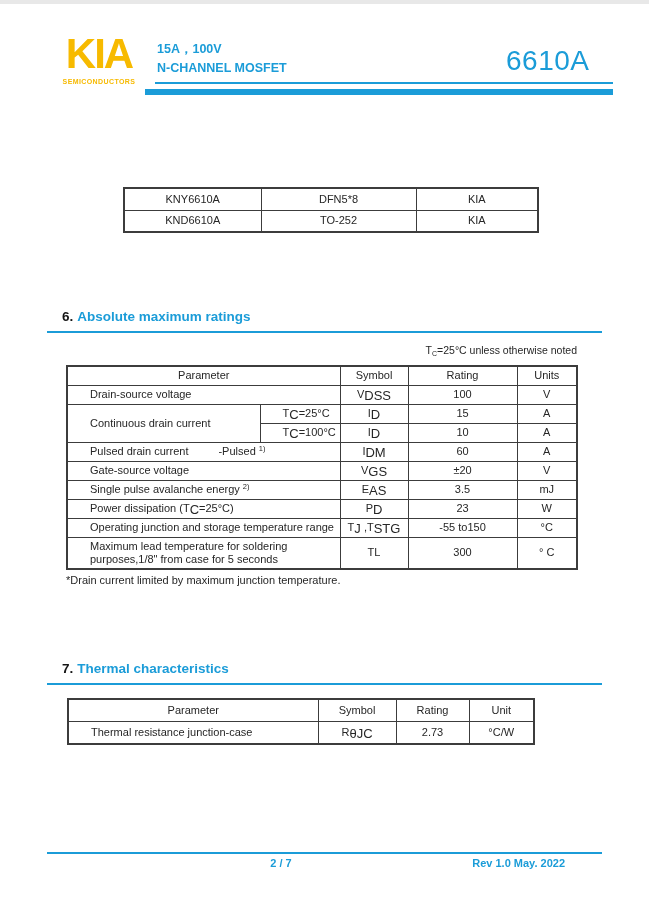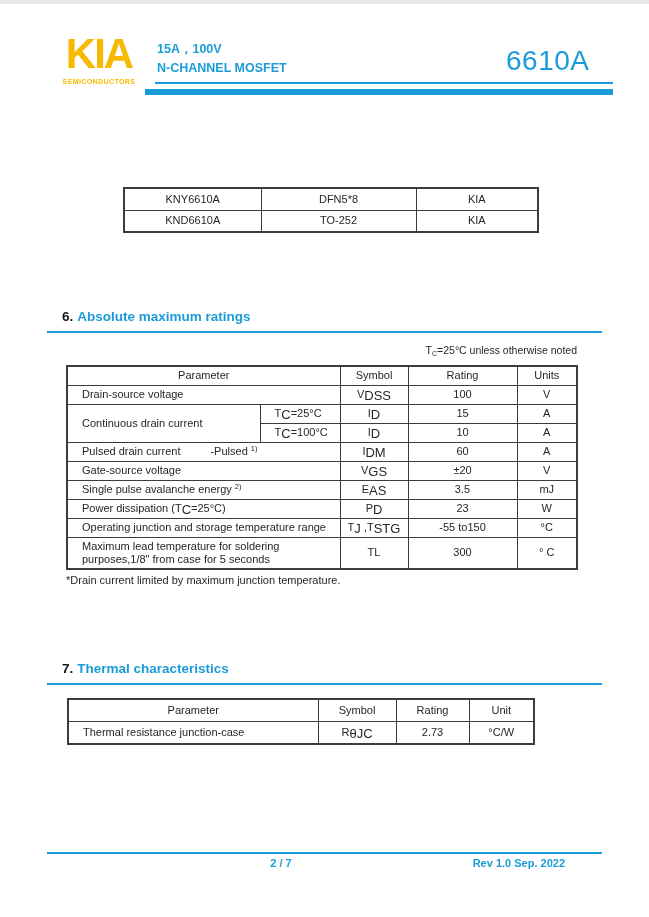--- a/index.html
+++ b/index.html
@@ -31,21 +31,21 @@
 
   
   table { border-collapse:collapse; table-layout:fixed; }
   .tbl { border:2px solid #3C3C3C; }
   .tbl td, .tbl th {
     border:1px solid #3C3C3C; font-weight:400; font-size:11px;
     text-align:center; padding:0 4px; overflow:hidden; line-height:13px;
   }
   .tbl sub { font-size:13px; vertical-align:-1.5px; line-height:0; }
   .tbl sup { font-size:7.5px; vertical-align:4px;  line-height:0; }
-  .tbl td.pl { text-align:left; padding-left:14px; }
+  .tbl td.pl { text-align:left; padding-left:22px; }
 
   .ordering { position:absolute; left:123px; top:183px; width:414px; }
   .ordering tr { height:22px; }
 
   .tc-note { position:absolute; right:72px; top:340px; font-size:10.5px; color:#262626; }
   .tc-note sub { font-size:7px; vertical-align:-1.5px; }
 
   .abs { position:absolute; left:66px; top:361px; width:510px; }
   .abs tr { height:19px; }
   .abs tr.tall { height:32px; }
@@ -207,15 +207,15 @@
       <td class="pl">Thermal resistance junction-case</td>
       <td><span>R</span><sub>θJC</sub></td>
       <td>2.73</td>
       <td>°C/W</td>
     </tr>
   </tbody>
     </table>
 
   <div class="footer-line"></div>
   <div class="footer-page">2 / 7</div>
-  <div class="footer-rev">Rev 1.0 Sep. 2022</div>
+  <div class="footer-rev">Rev 1.0 May. 2022</div>
 
 </div>
 
 </body></html>

